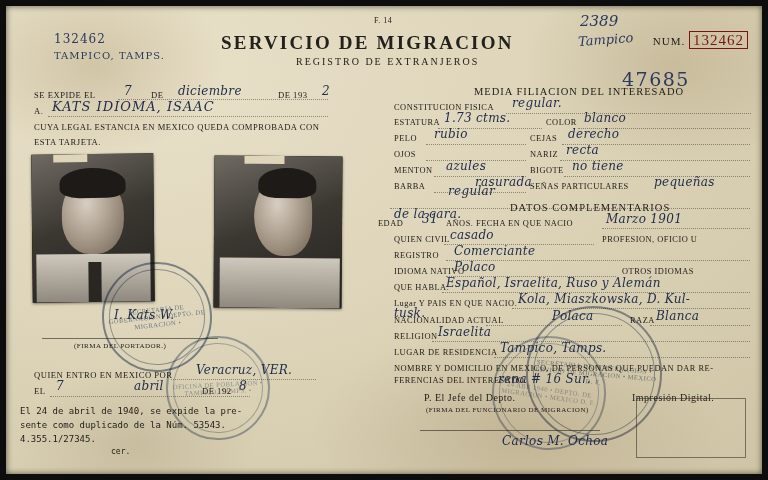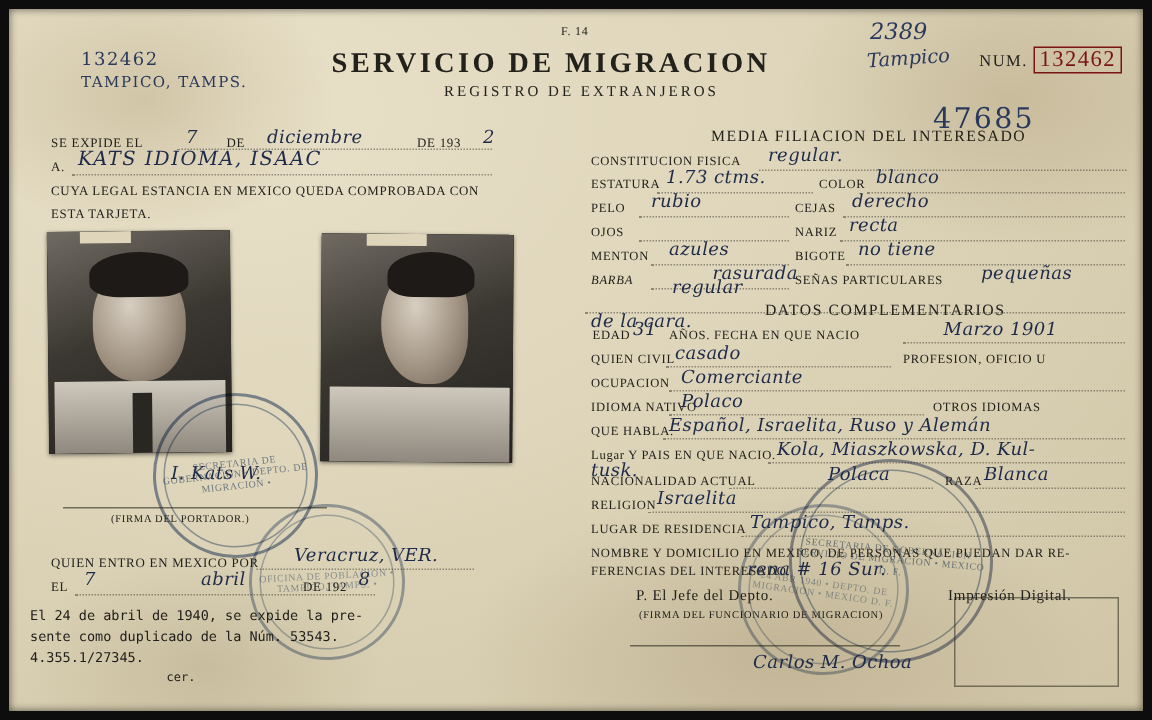--- a/index.html
+++ b/index.html
@@ -209,43 +209,43 @@
   <div class="rule" style="left:420px;top:154px;width:100px;"></div>
   <div class="rule" style="left:554px;top:154px;width:190px;"></div>
 
   <div class="printed R" style="left:388px;top:160px;">MENTON</div>
   <div class="hand" style="position:absolute;left:442px;top:153px;font-size:12px;margin-top:25px;">regular</div>
   <div class="printed R" style="left:524px;top:160px;">BIGOTE</div>
   <div class="hand" style="position:absolute;left:566px;top:153px;font-size:12px;">no tiene</div>
   <div class="rule" style="left:428px;top:170px;width:92px;"></div>
   <div class="rule" style="left:558px;top:170px;width:186px;"></div>
 
-  <div class="printed R" style="left:388px;top:176px;font-style:italic;">BARBA</div>
+  <div class="printed R" style="left:388px;top:176px;">BARBA</div>
   <div class="hand" style="position:absolute;left:434px;top:169px;font-size:12px;margin-left:35px;">rasurada</div>
   <div class="printed R" style="left:524px;top:176px;">SEÑAS PARTICULARES</div>
   <div class="hand" style="position:absolute;left:648px;top:169px;font-size:12px;">pequeñas</div>
   <div class="rule" style="left:428px;top:186px;width:92px;"></div>
 
   <div class="hand" style="position:absolute;left:388px;top:201px;font-size:12px;">de la cara.</div>
   <div class="rule" style="left:384px;top:202px;width:360px;"></div>
 
   <div class="printed RH" style="left:504px;top:196px;letter-spacing:1px;">DATOS COMPLEMENTARIOS</div>
 
-  <div class="printed R" style="left:389px;top:213px;">EDAD</div>
+  <div class="printed R" style="left:372px;top:213px;">EDAD</div>
   <div class="hand" style="position:absolute;left:416px;top:206px;font-size:12px;">31</div>
   <div class="printed R" style="left:440px;top:213px;">AÑOS. FECHA EN QUE NACIO</div>
-  <div class="hand" style="position:absolute;left:600px;top:206px;font-size:12px;margin-left:23px;">Marzo 1901</div>
+  <div class="hand" style="position:absolute;left:600px;top:206px;font-size:12px;">Marzo 1901</div>
   <div class="rule" style="left:596px;top:222px;width:148px;"></div>
 
   <div class="printed R" style="left:388px;top:229px;">QUIEN CIVIL</div>
   <div class="hand" style="position:absolute;left:444px;top:222px;font-size:12px;">casado</div>
   <div class="printed R" style="left:596px;top:229px;">PROFESION, OFICIO U</div>
   <div class="rule" style="left:438px;top:238px;width:150px;"></div>
 
-  <div class="printed R" style="left:388px;top:245px;">OCUPACION</div>
+  <div class="printed R" style="left:388px;top:245px;">REGISTRO</div>
   <div class="hand" style="position:absolute;left:448px;top:238px;font-size:12px;">Comerciante</div>
   <div class="rule" style="left:440px;top:254px;width:304px;"></div>
 
   <div class="printed R" style="left:388px;top:261px;">IDIOMA NATIVO</div>
   <div class="hand" style="position:absolute;left:448px;top:254px;font-size:12px;">Polaco</div>
   <div class="printed R" style="left:616px;top:261px;">OTROS IDIOMAS</div>
   <div class="rule" style="left:440px;top:270px;width:170px;"></div>
 
   <div class="printed R" style="left:388px;top:277px;">QUE HABLA.</div>
   <div class="hand" style="position:absolute;left:440px;top:270px;font-size:12px;">Español, Israelita, Ruso y Alemán</div>

